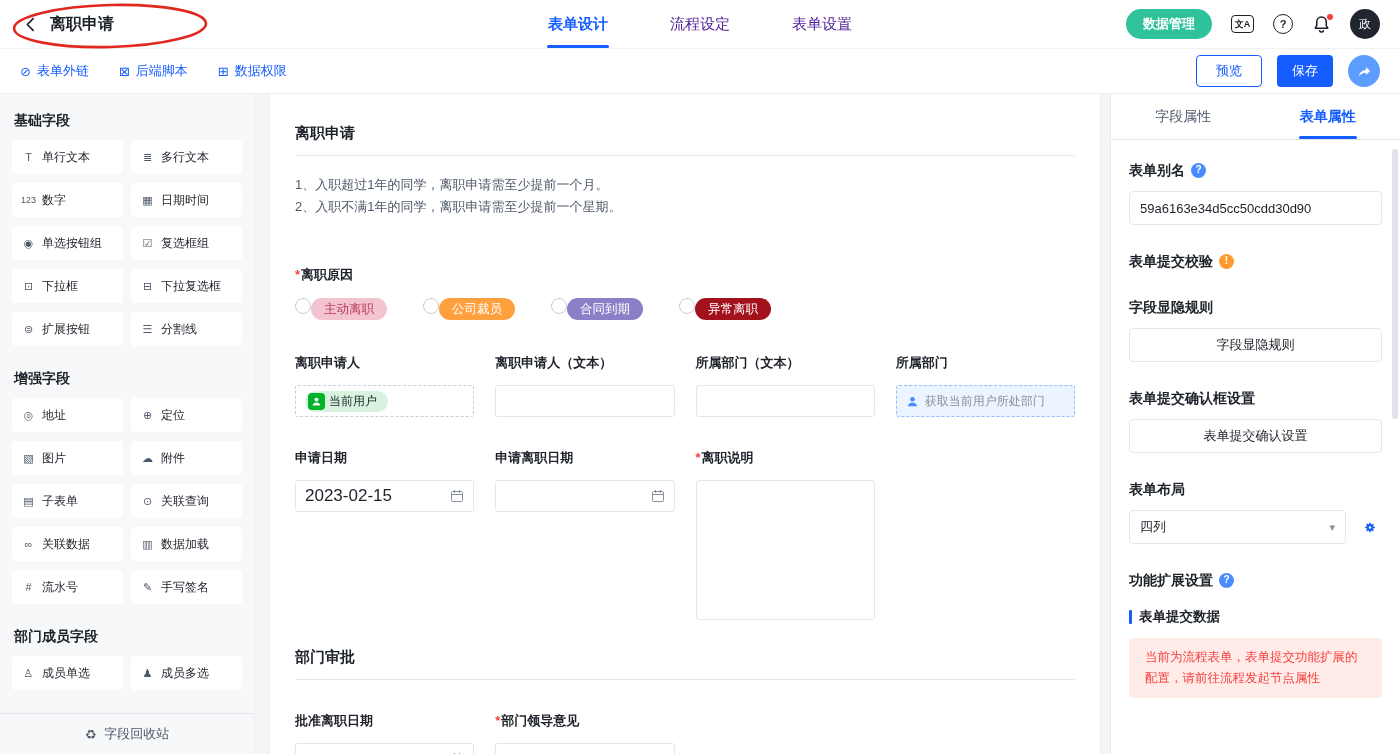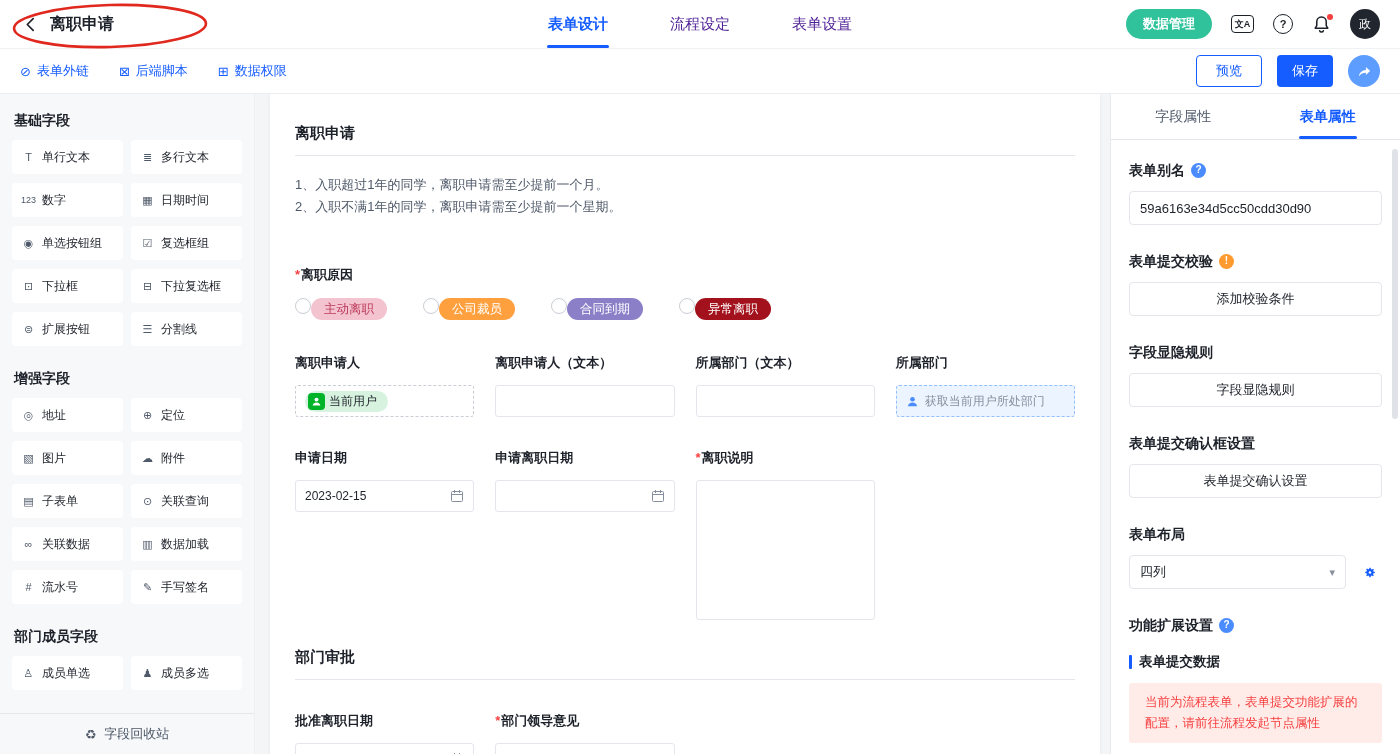--- a/index.html
+++ b/index.html
@@ -68,21 +68,21 @@
   .pillopt{padding:3px 13px;border-radius:999px;font-size:12.5px;line-height:16px}
   .grid{margin-top:34px;display:grid;grid-template-columns:repeat(4,1fr);gap:21px;align-items:start}
   .grid2{margin-top:32px}
   .control{margin-top:13px}
   .input{height:32px;border:1px solid #e5e6eb;border-radius:3px;background:#fff;display:flex;
     align-items:center;padding:0 9px;box-sizing:border-box;cursor:pointer}
   .input.dashedg{border:1px dashed #c9cdd4}
   .input.dept{border:1px dashed #94bfff;background:#ecf4ff;gap:6px}
   .ph{font-size:12px;color:#86909c;white-space:nowrap;overflow:hidden}
   .input.date{justify-content:space-between}
-  .val{font-size:12px;color:#1d2129}
+  .val{font-size:17px;color:#1d2129}
   .textarea{border:1px solid #e5e6eb;border-radius:3px;background:#fff;cursor:text}
   .textarea.big{height:138px}
   .textarea.small{height:100px}
   .user-tag{display:inline-flex;align-items:center;gap:4px;background:#d7f2df;border-radius:999px;
     padding:2px 11px 2px 3px;font-size:12px;color:#1d2129}
   .tag-avatar{width:17px;height:17px;border-radius:4px;background:#00b42a;display:flex;align-items:center;justify-content:center;flex:none}
   .section-title{margin-top:28px;font-size:15px;font-weight:700;color:#1d2129;padding-bottom:13px;
     border-bottom:1px solid #e5e6eb;line-height:18px}
   
   .panel{width:290px;flex:none;border-left:1px solid #e8eaed;background:#fff;position:relative;
@@ -433,21 +433,20 @@
         <span>表单别名</span>
         <span class="q-icon">?</span>
       </div>
       <input class="p-input" value="59a6163e34d5cc50cdd30d90" style="">
 
       <div class="p-group">
         <div class="p-label">
           <span>表单提交校验</span>
           <span class="w-icon">!</span>
         </div>
-        <button class="p-btn">添加校验条件</button>
       </div>
 
       <div class="p-group">
         <div class="p-label">
           <span>字段显隐规则</span>
         </div>
         <button class="p-btn">字段显隐规则</button>
       </div>
 
       <div class="p-group">

